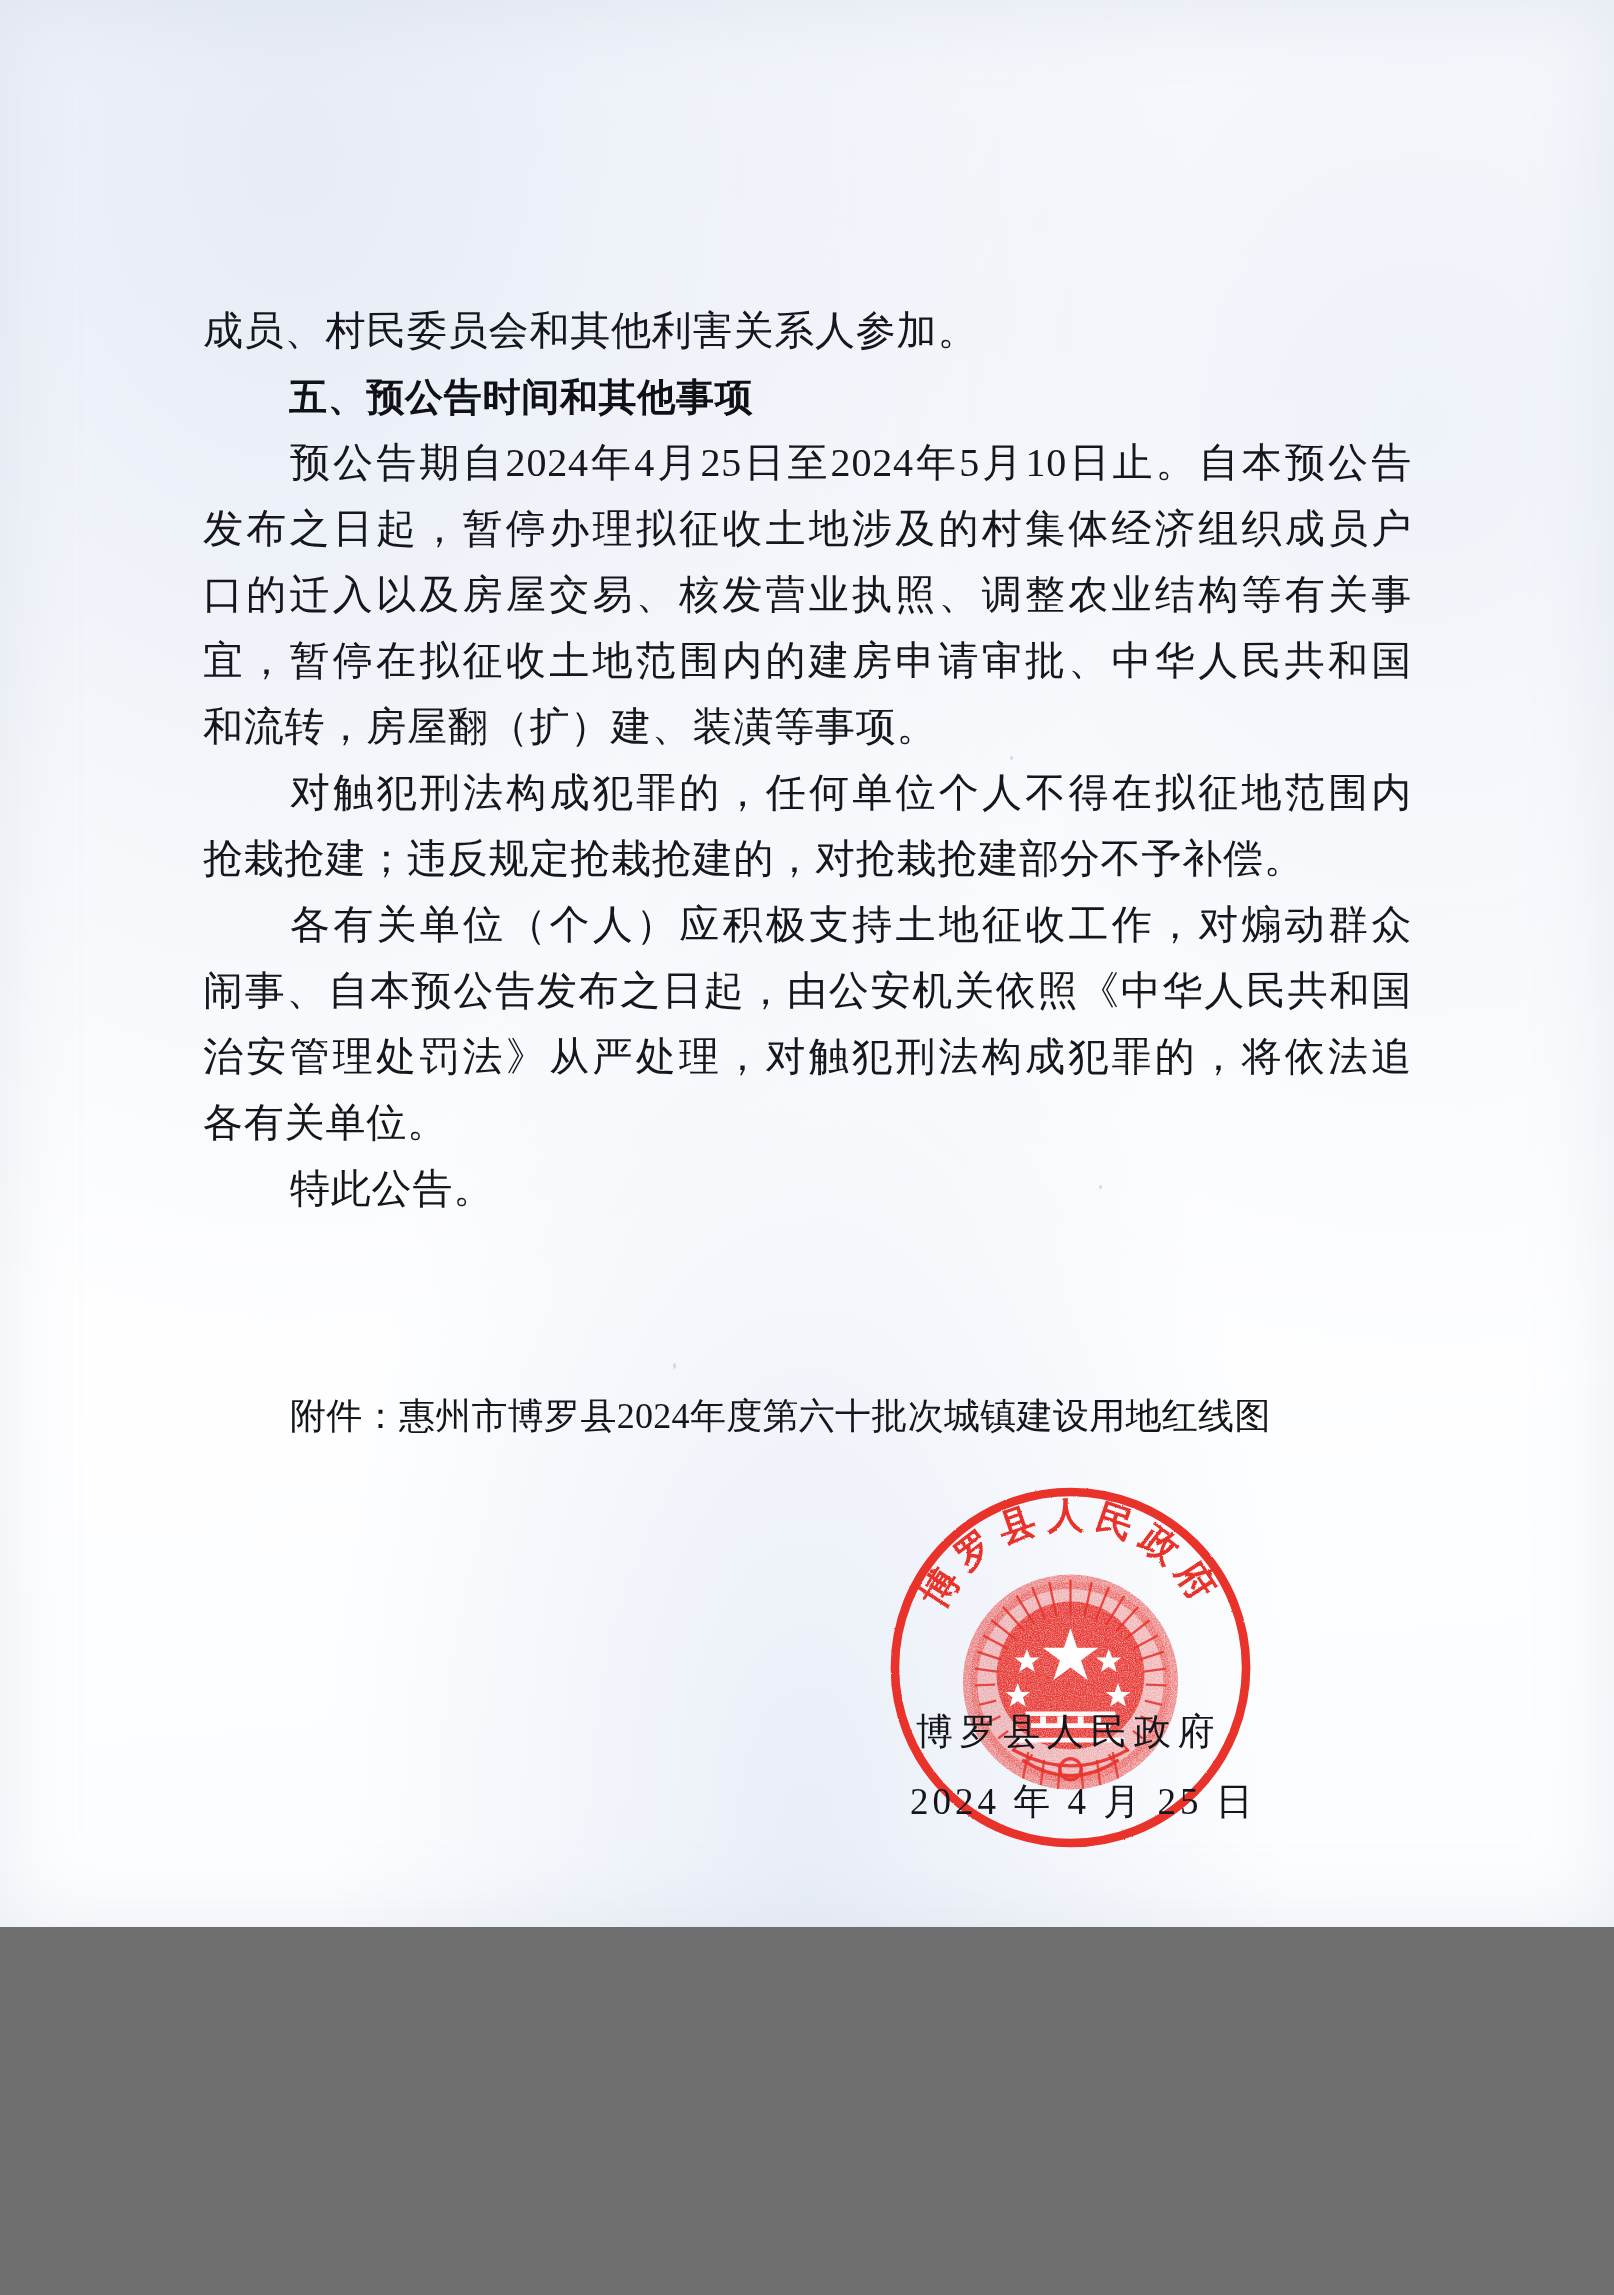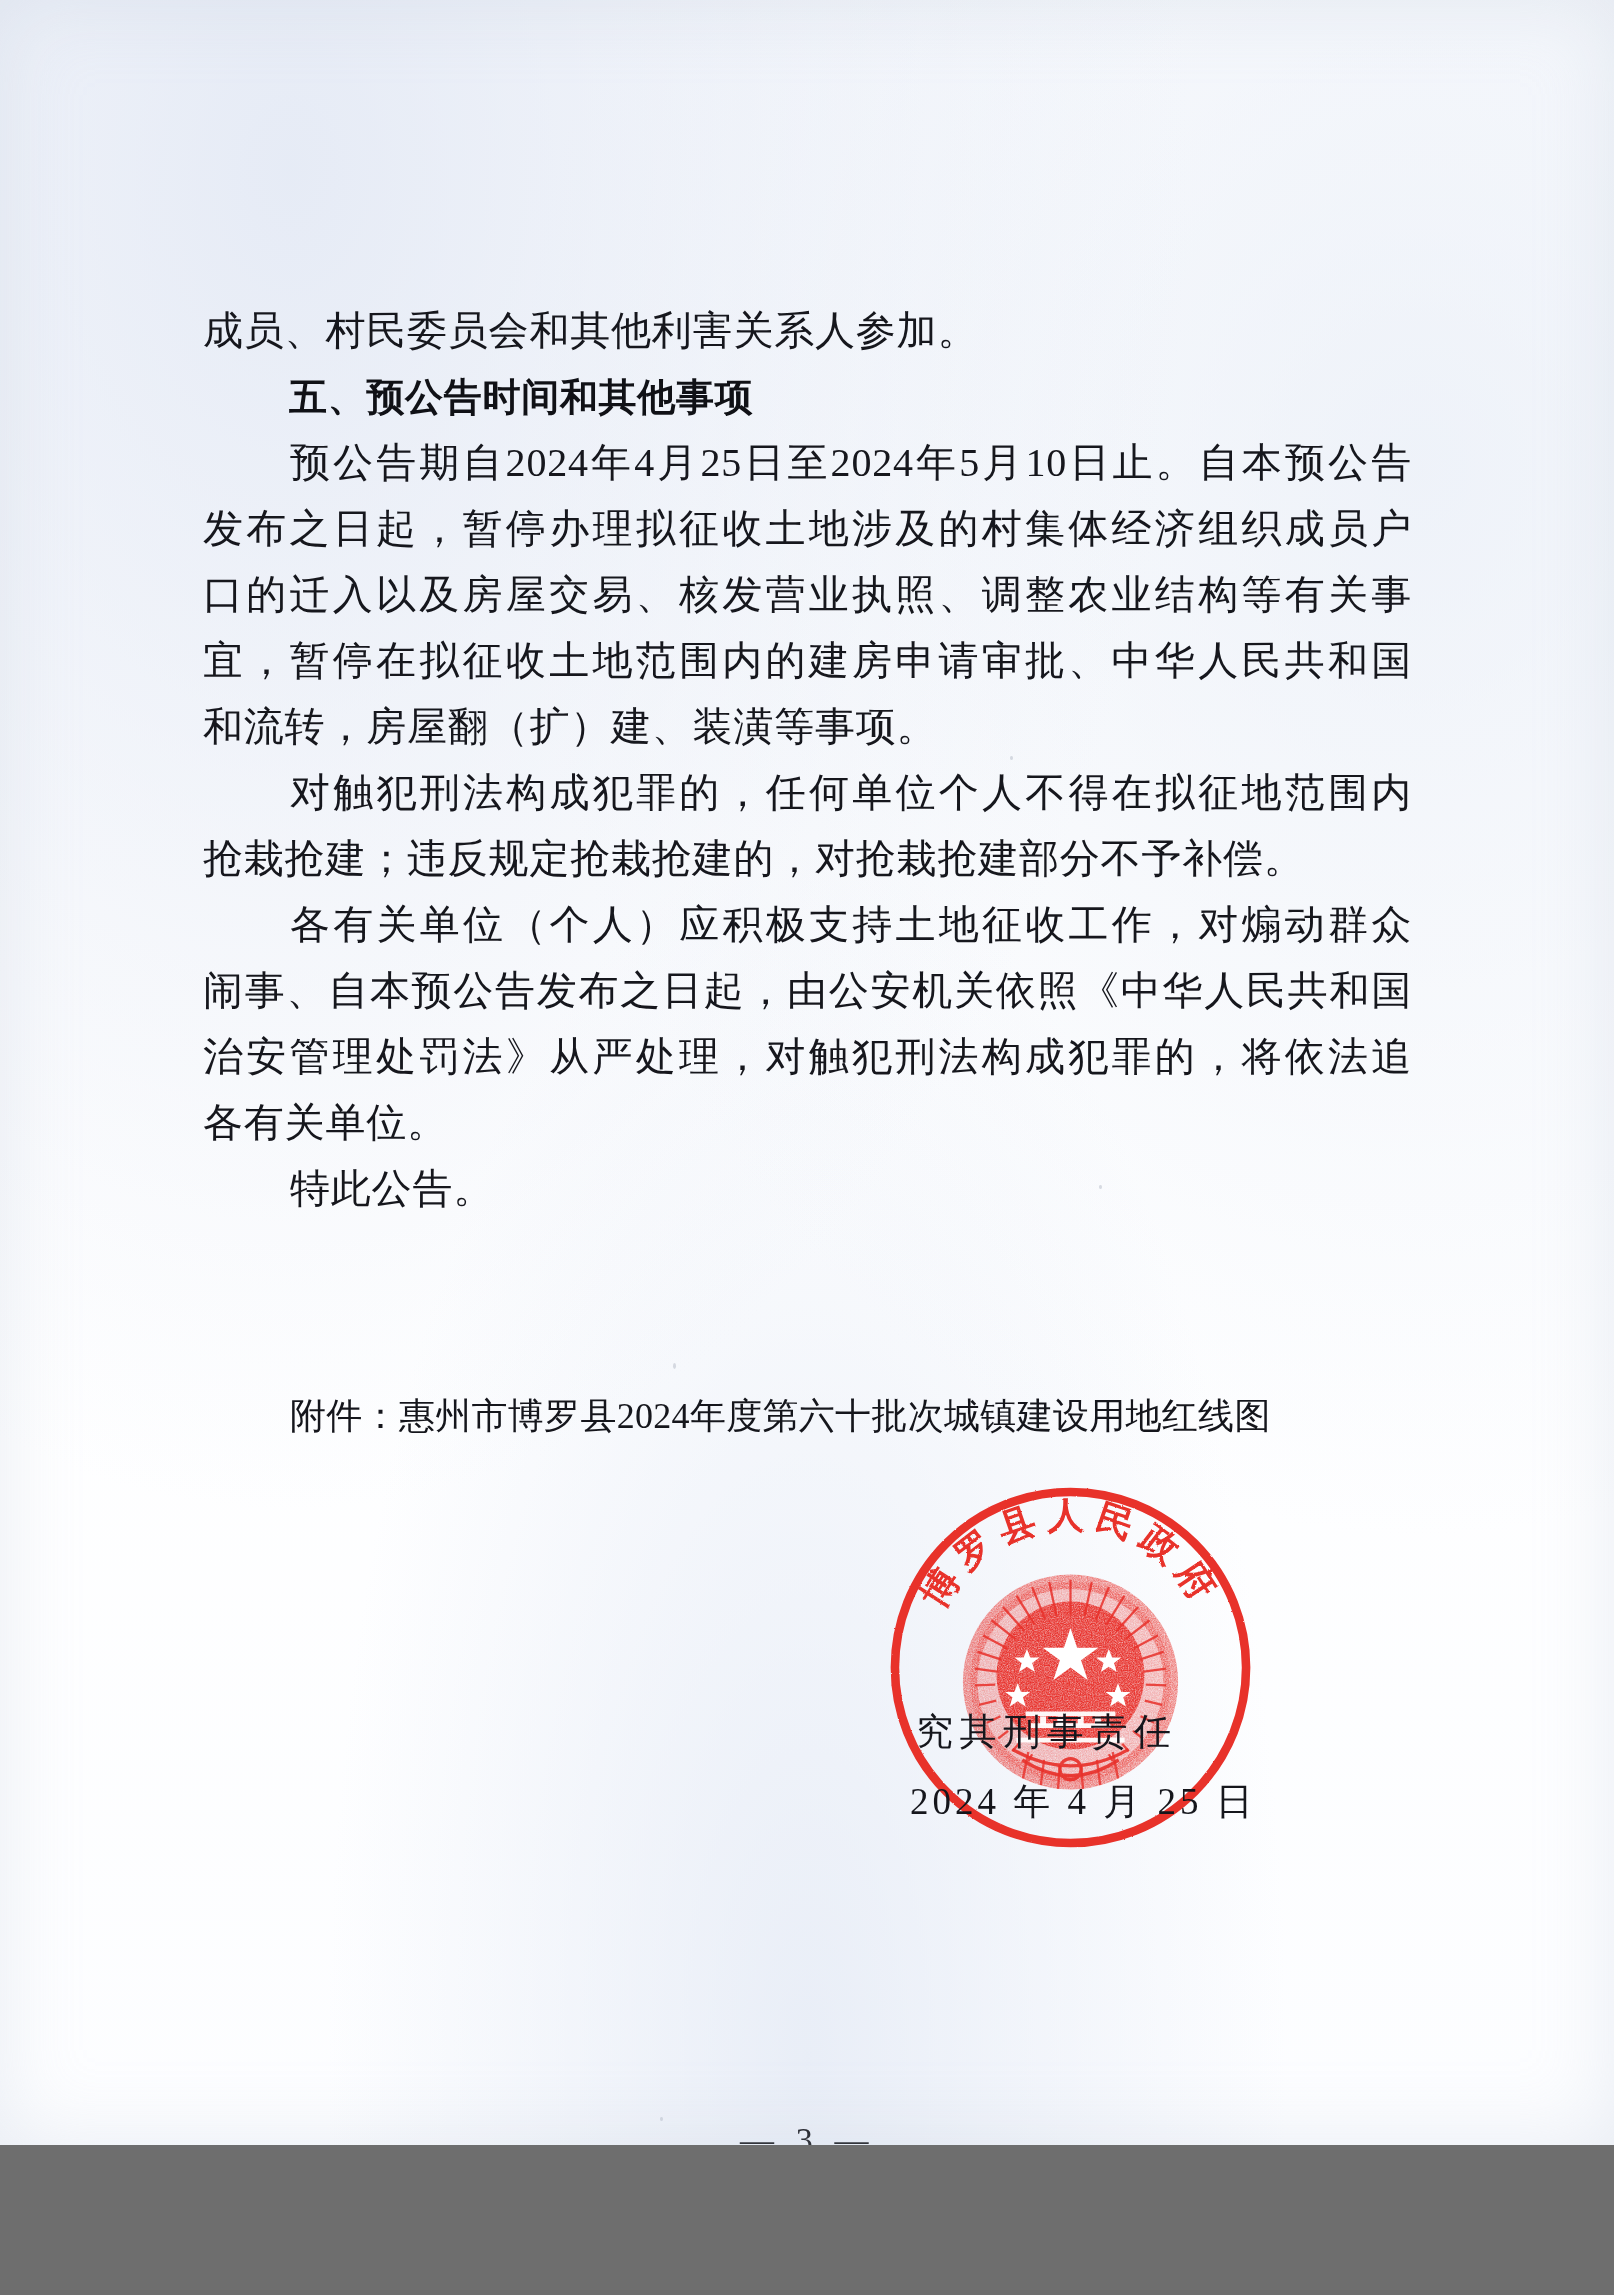--- a/index.html
+++ b/index.html
@@ -4,21 +4,21 @@
 <title>博罗县人民政府预公告</title>
 <style>
   html, body {
     margin: 0;
     padding: 0;
     background: #6e6e6e;
   }
   #page {
     position: relative;
     width: 1615px;
-    height: 2145px;
+    height: 1927px;
     background: #ec4899;
     overflow: hidden;
     font-family: "Liberation Serif", "DejaVu Serif", serif;
     color: #15161c;
     box-sizing: border-box;
   }
   
   #paper-tint {
     position: absolute;
     inset: 0;
@@ -341,20 +341,20 @@
       </g>
 
       <g filter="url(#inkrough)">
         <text font-family="'DejaVu Sans','Liberation Sans',sans-serif" font-size="56" font-weight="700" fill="#E8302A" letter-spacing="14">
           <textPath href="#arcCircle" startOffset="50%" text-anchor="middle">博罗县人民政府</textPath>
         </text>
       </g>
     </svg>
   </div>
 
-  <div class="sign-line">究其刑事责任</div>
+  <div class="sign-line">博罗县人民政府</div>
   <div class="date-line">2024 年 4 月 25 日</div>
 
   <div id="page-number">— 3 —</div>
 
   <div id="edge-shade"></div>
 </div>
 
 
 </body></html>

